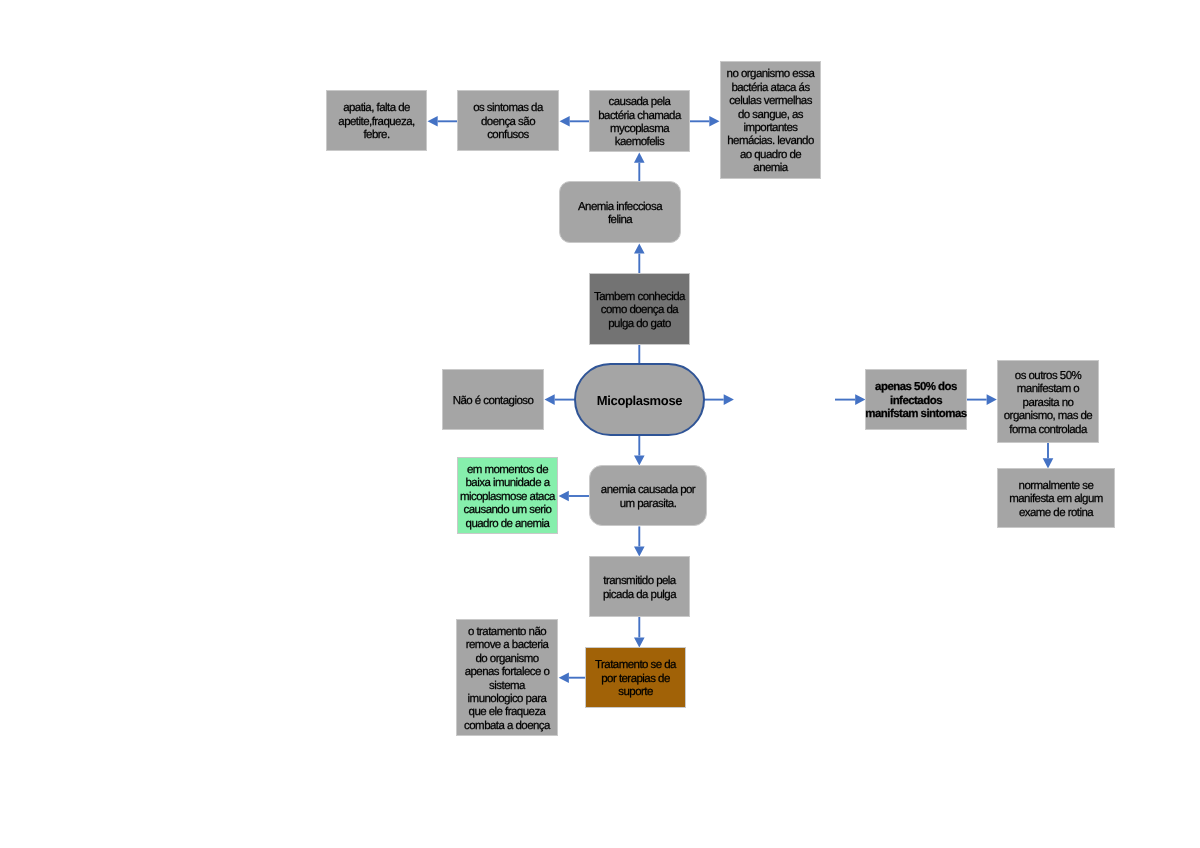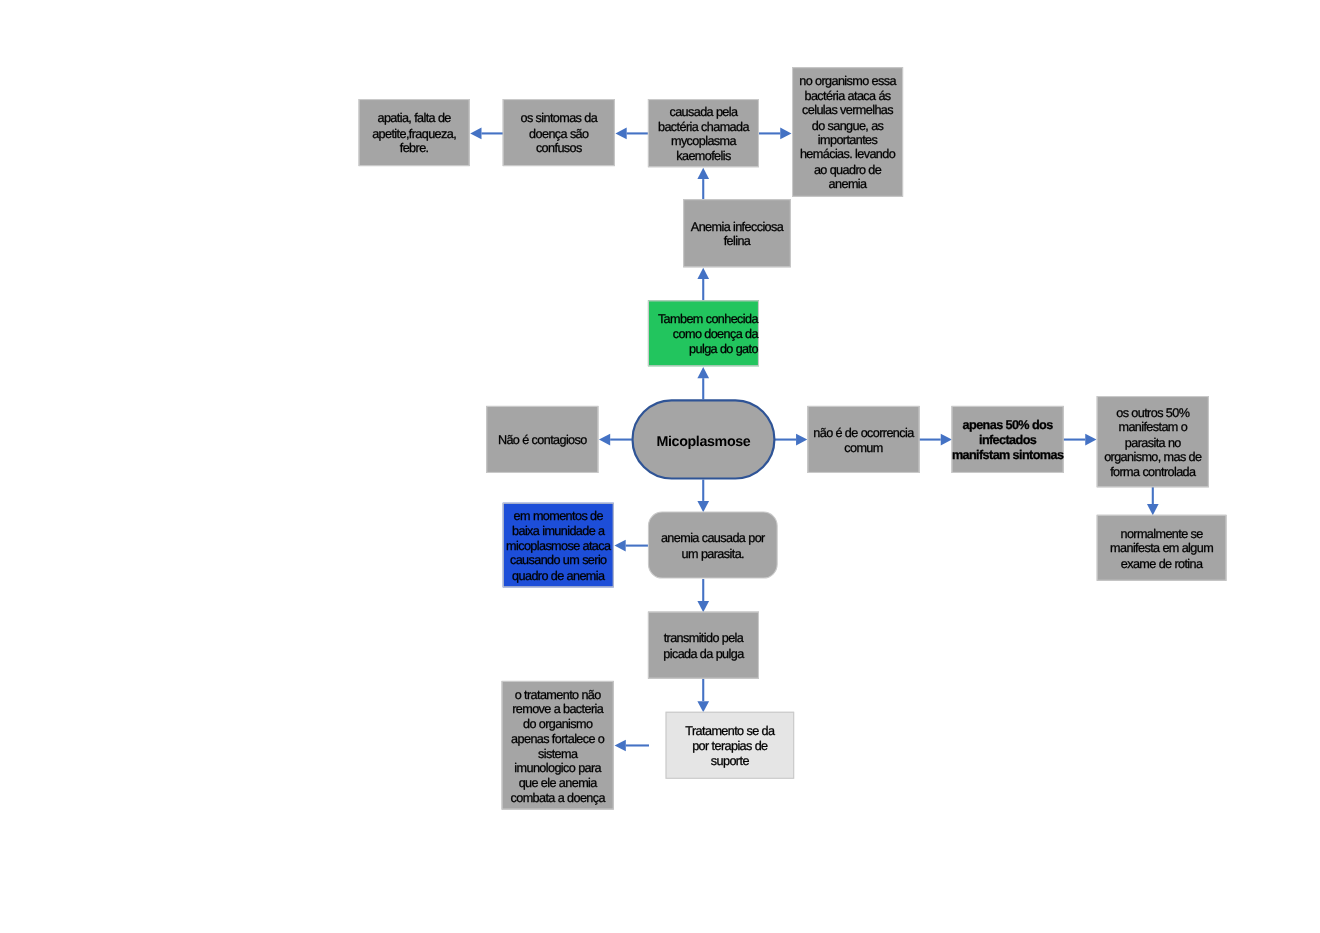--- a/index.html
+++ b/index.html
@@ -131,51 +131,45 @@
         <div>bactéria ataca ás</div>
         <div>celulas vermelhas</div>
         <div>do sangue, as</div>
         <div>importantes</div>
         <div>hemácias. levando</div>
         <div>ao quadro de</div>
         <div>anemia</div>
       </span>
   </div>
 
-  <div class="node" style="left: 621px; top: 181px; width: 98px; height: 62px; background: rgb(165, 165, 165);">
+  <div class="node" style="left: 559px; top: 181px; width: 122px; height: 62px; background: rgb(165, 165, 165); border-radius: 11px;">
     <span class="txt">
         <div>Anemia infecciosa</div>
         <div>felina</div>
       </span>
   </div>
 
-  <div class="node" style="left: 589px; top: 273px; width: 101px; height: 60px; background: #22c55e; text-align: right;">
+  <div class="node" style="left: 589px; top: 273px; width: 101px; height: 72px; background: #737373;">
     <span class="txt">
         <div>Tambem conhecida</div>
         <div>como doença da</div>
         <div>pulga do gato</div>
       </span>
   </div>
 
   <div class="node" style="left: 442px; top: 369px; width: 102px; height: 61px; background: rgb(165, 165, 165);">
     <span class="txt">
         <div>Não é contagioso</div>
       </span>
   </div>
 
   <div class="ellipse" style="left: 574px; top: 363px; width: 131px; height: 73px; background: rgb(165, 165, 165); border-color: rgb(47, 84, 150);">
     <span>Micoplasmose</span>
   </div>
 
-  <div class="node" style="left: 734px; top: 369px; width: 102px; height: 61px; background: rgb(165, 165, 165);">
-    <span class="txt">
-        <div>não é de ocorrencia</div>
-        <div>comum</div>
-      </span>
-  </div>
 
   <div class="node" style="left: 865px; top: 369px; width: 102px; height: 61px; background: rgb(165, 165, 165); font-weight: bold;">
     <span class="txt">
         <div>apenas 50% dos</div>
         <div>infectados</div>
         <div>manifstam sintomas</div>
       </span>
   </div>
 
   <div class="node" style="left: 997px; top: 360px; width: 102px; height: 83px; background: rgb(165, 165, 165);">
@@ -189,21 +183,21 @@
   </div>
 
   <div class="node" style="left: 997px; top: 468px; width: 118px; height: 60px; background: rgb(165, 165, 165);">
     <span class="txt">
         <div>normalmente se</div>
         <div>manifesta em algum</div>
         <div>exame de rotina</div>
       </span>
   </div>
 
-  <div class="node" style="left: 457px; top: 457px; width: 101px; height: 77px; background: #1d4ed8;">
+  <div class="node" style="left: 457px; top: 457px; width: 101px; height: 77px; background: #86efac;">
     <span class="txt">
         <div>em momentos de</div>
         <div>baixa imunidade a</div>
         <div>micoplasmose ataca</div>
         <div>causando um serio</div>
         <div>quadro de anemia</div>
       </span>
   </div>
 
   <div class="node" style="left: 589px; top: 465px; width: 118px; height: 61px; background: rgb(165, 165, 165); border-radius: 13px;">
@@ -213,34 +207,34 @@
       </span>
   </div>
 
   <div class="node" style="left: 589px; top: 556px; width: 101px; height: 61px; background: rgb(165, 165, 165);">
     <span class="txt">
         <div>transmitido pela</div>
         <div>picada da pulga</div>
       </span>
   </div>
 
-  <div class="node" style="left: 605px; top: 647px; width: 117px; height: 61px; background: #e5e5e5;">
+  <div class="node" style="left: 585px; top: 647px; width: 101px; height: 61px; background: #a16207;">
     <span class="txt">
         <div>Tratamento se da</div>
         <div>por terapias de</div>
         <div>suporte</div>
       </span>
   </div>
 
   <div class="node" style="left: 456px; top: 619px; width: 102px; height: 117px; background: rgb(165, 165, 165);">
     <span class="txt">
         <div>o tratamento não</div>
         <div>remove a bacteria</div>
         <div>do organismo</div>
         <div>apenas fortalece o</div>
         <div>sistema</div>
         <div>imunologico para</div>
-        <div>que ele anemia</div>
+        <div>que ele fraqueza</div>
         <div>combata a doença</div>
       </span>
   </div>
 
 </div>
 
 </body></html>

